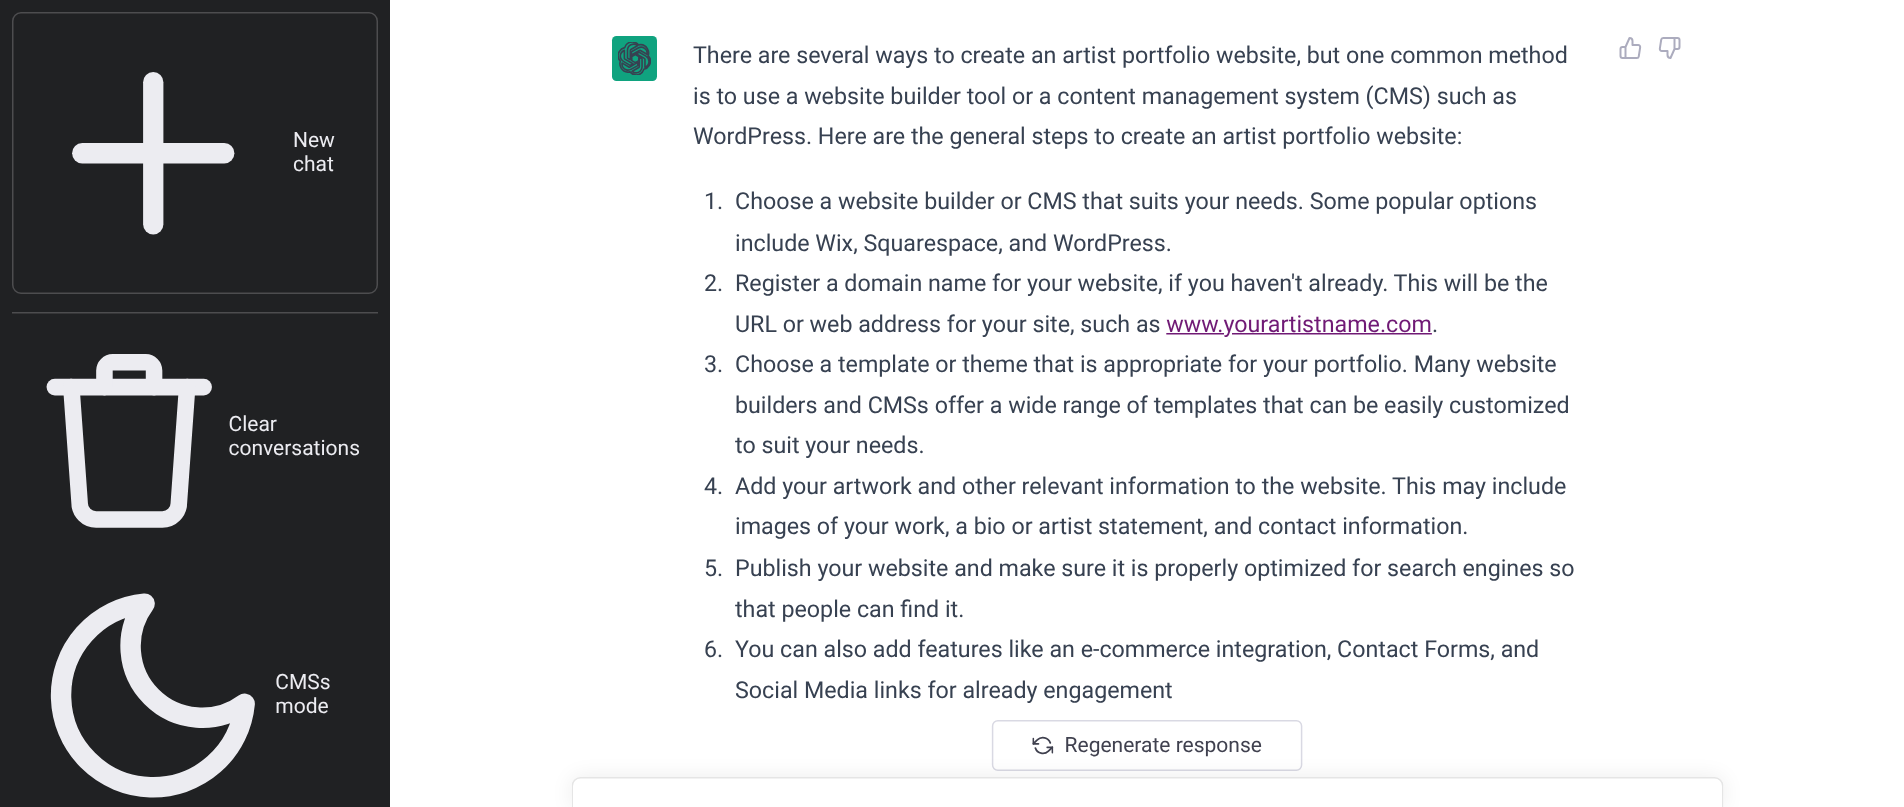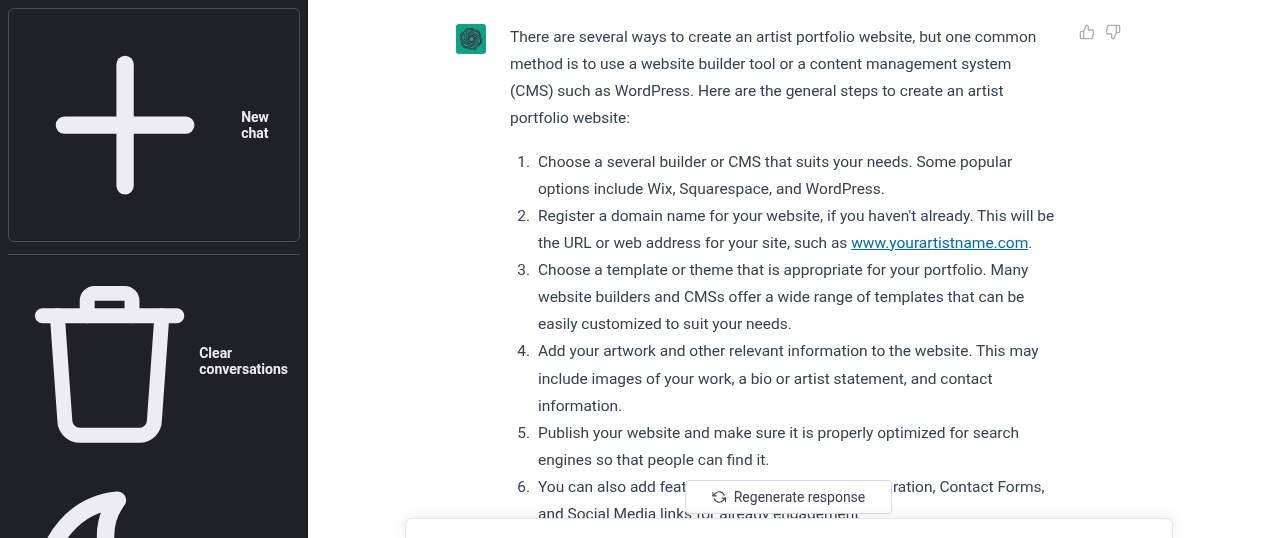--- a/index.html
+++ b/index.html
@@ -6,27 +6,26 @@
   body {
     font-family: -apple-system, BlinkMacSystemFont, "Segoe UI", Roboto, sans-serif;
     background: #343541;
     width: 1269px;
     height: 538px;
     overflow: hidden;
     display: flex;
     color: #ececf1;
   }
   .sidebar {
-    width: 308px;
+    width: 260px;
     background: #202123;
     display: flex;
     flex-direction: column;
     padding: 8px;
     flex-shrink: 0;
-    font-weight: bold;
   }
   .new-chat {
     display: flex;
     align-items: center;
     gap: 12px;
     border: 1px solid #4d4d4f;
     border-radius: 6px;
     padding: 12px;
     font-size: 14px;
     cursor: pointer;
@@ -69,21 +68,21 @@
     flex-shrink: 0;
     display: flex;
     align-items: center;
     justify-content: center;
   }
   .avatar svg { width: 22px; height: 22px; }
   .content { flex: 1; max-width: 660px; }
   .content p { margin-bottom: 16px; }
   .content ol { padding-left: 24px; }
   .content li { margin-bottom: 0; padding-left: 4px; }
-  .content a { color: #0369a1; text-decoration: underline; }
+  .content a { color: #701a75; text-decoration: underline; }
   .feedback {
     display: flex;
     gap: 10px;
     margin-left: auto;
     color: #acacbe;
   }
   .feedback svg { width: 16px; height: 16px; cursor: pointer; }
   .regen {
     position: absolute;
     bottom: 24px;
@@ -155,21 +154,21 @@
 <div class="main">
   <div class="message">
     <div class="avatar">
       <svg viewBox="0 0 41 41" fill="#fff" stroke="none">
           <path d="M37.5 16.8a10 10 0 0 0-.9-8.3 10.2 10.2 0 0 0-11-4.9A10.1 10.1 0 0 0 18 0a10.2 10.2 0 0 0-9.7 7 10 10 0 0 0-6.7 4.9 10.2 10.2 0 0 0 1.3 12 10 10 0 0 0 .9 8.3 10.2 10.2 0 0 0 11 4.9A10 10 0 0 0 22.4 41a10.2 10.2 0 0 0 9.7-7.1 10 10 0 0 0 6.7-4.9 10.2 10.2 0 0 0-1.3-12zM22.4 38.3a7.5 7.5 0 0 1-4.9-1.8l.2-.1 8.1-4.7a1.3 1.3 0 0 0 .7-1.2V19l3.4 2v9.5a7.6 7.6 0 0 1-7.5 7.8zM6 31.3a7.5 7.5 0 0 1-.9-5.1l.2.1 8.1 4.7a1.3 1.3 0 0 0 1.3 0l9.9-5.7v4L16 34a7.6 7.6 0 0 1-10-2.7zm-2.1-17.6a7.5 7.5 0 0 1 4-3.3v9.7a1.3 1.3 0 0 0 .7 1.2l9.9 5.7-3.4 2-8.4-4.9a7.6 7.6 0 0 1-2.8-10.4zm28.9 6.7l-9.9-5.7 3.4-2 8.4 4.9a7.6 7.6 0 0 1-1.2 13.7v-9.7a1.3 1.3 0 0 0-.7-1.2zm3.4-5.1l-.2-.1-8.1-4.7a1.3 1.3 0 0 0-1.3 0l-9.9 5.7v-4L25.1 7.4a7.6 7.6 0 0 1 11.1 7.9zM15.2 22l-3.4-2v-9.5A7.6 7.6 0 0 1 24.3 4.5l-.2.1-8.1 4.7a1.3 1.3 0 0 0-.7 1.2V22zm1.9-4l4.4-2.5 4.4 2.5v5.1l-4.4 2.5-4.4-2.5V18z"></path>
         </svg>
     </div>
     <div class="content">
       <p>There are several ways to create an artist portfolio website, but one common method is to use a website builder tool or a content management system (CMS) such as WordPress. Here are the general steps to create an artist portfolio website:</p>
       <ol>
-        <li>Choose a several builder or CMS that suits your needs. Some popular options include Wix, Squarespace, and WordPress.</li>
+        <li>Choose a website builder or CMS that suits your needs. Some popular options include Wix, Squarespace, and WordPress.</li>
         <li><span>Register a domain name for your website, if you haven't already. This will be the URL or web address for your site, such as </span><a href="#">www.yourartistname.com</a><span>.</span></li>
         <li>Choose a template or theme that is appropriate for your portfolio. Many website builders and CMSs offer a wide range of templates that can be easily customized to suit your needs.</li>
         <li>Add your artwork and other relevant information to the website. This may include images of your work, a bio or artist statement, and contact information.</li>
         <li>Publish your website and make sure it is properly optimized for search engines so that people can find it.</li>
         <li>You can also add features like an e-commerce integration, Contact Forms, and Social Media links for already engagement</li>
       </ol>
     </div>
     <div class="feedback">
       <svg viewBox="0 0 24 24">
           <path d="M14 9V5a3 3 0 0 0-3-3l-4 9v11h11.28a2 2 0 0 0 2-1.7l1.38-9a2 2 0 0 0-2-2.3zM7 22H4a2 2 0 0 1-2-2v-7a2 2 0 0 1 2-2h3"></path>

